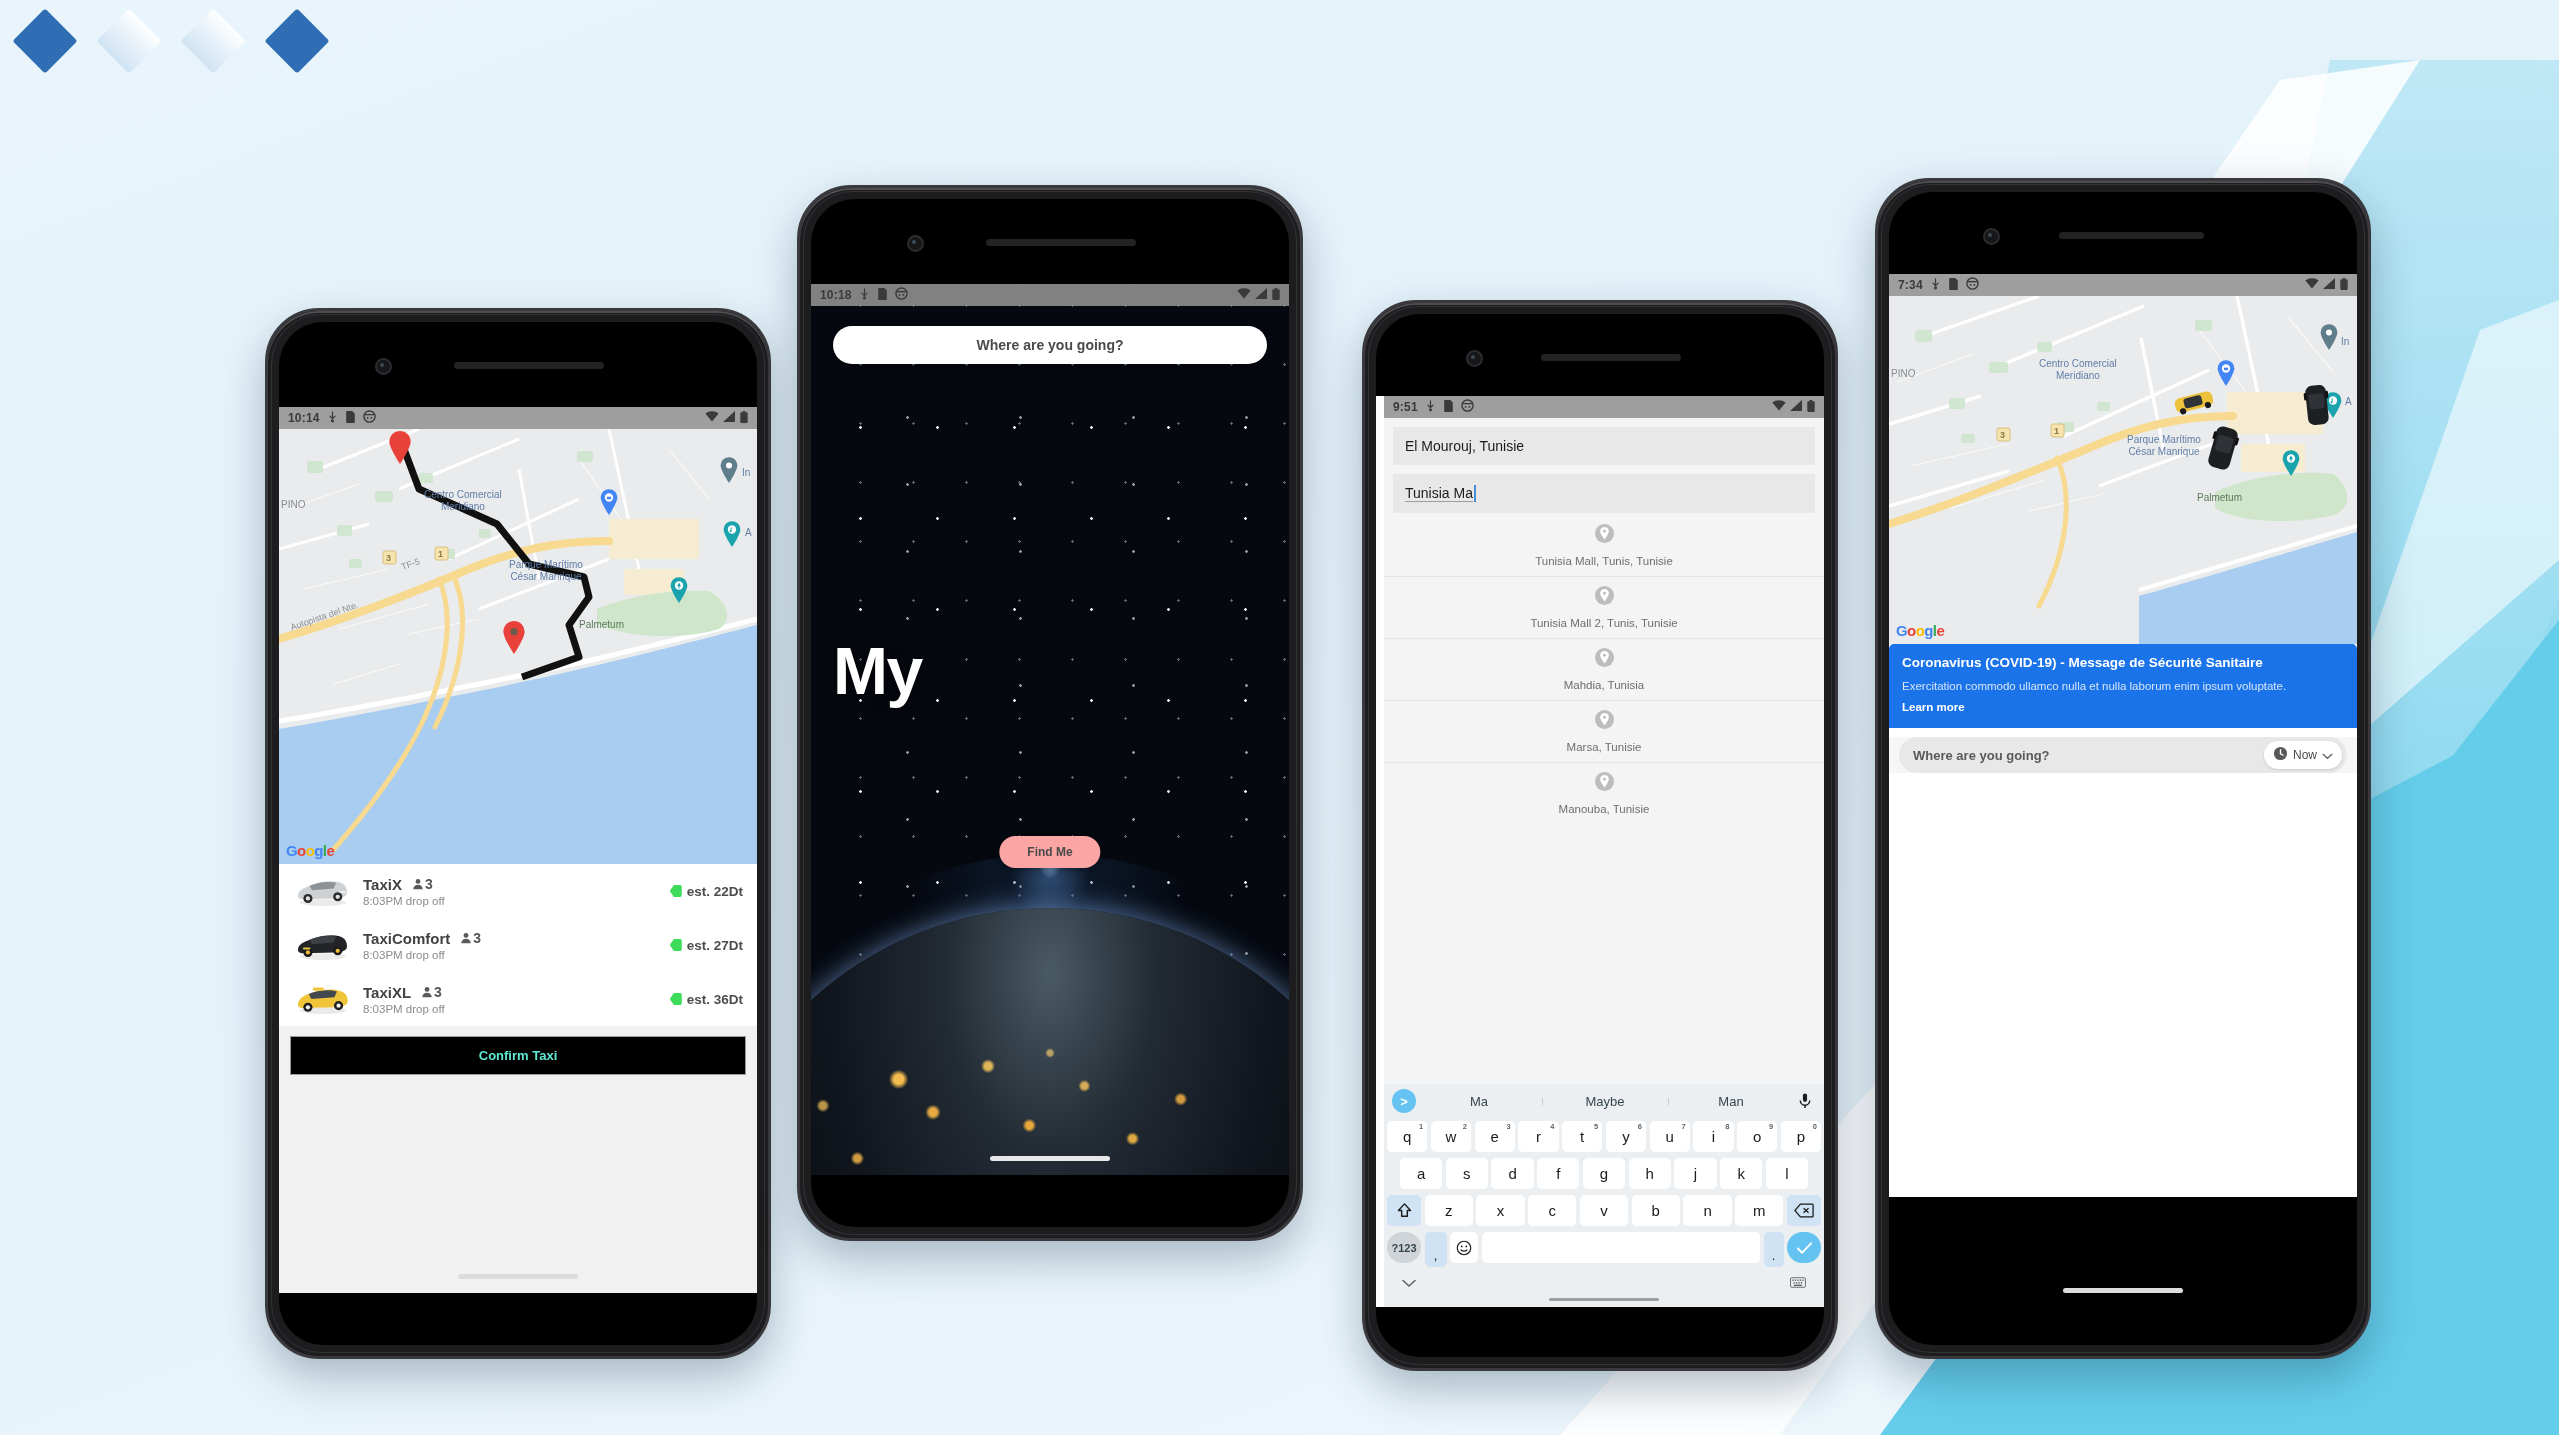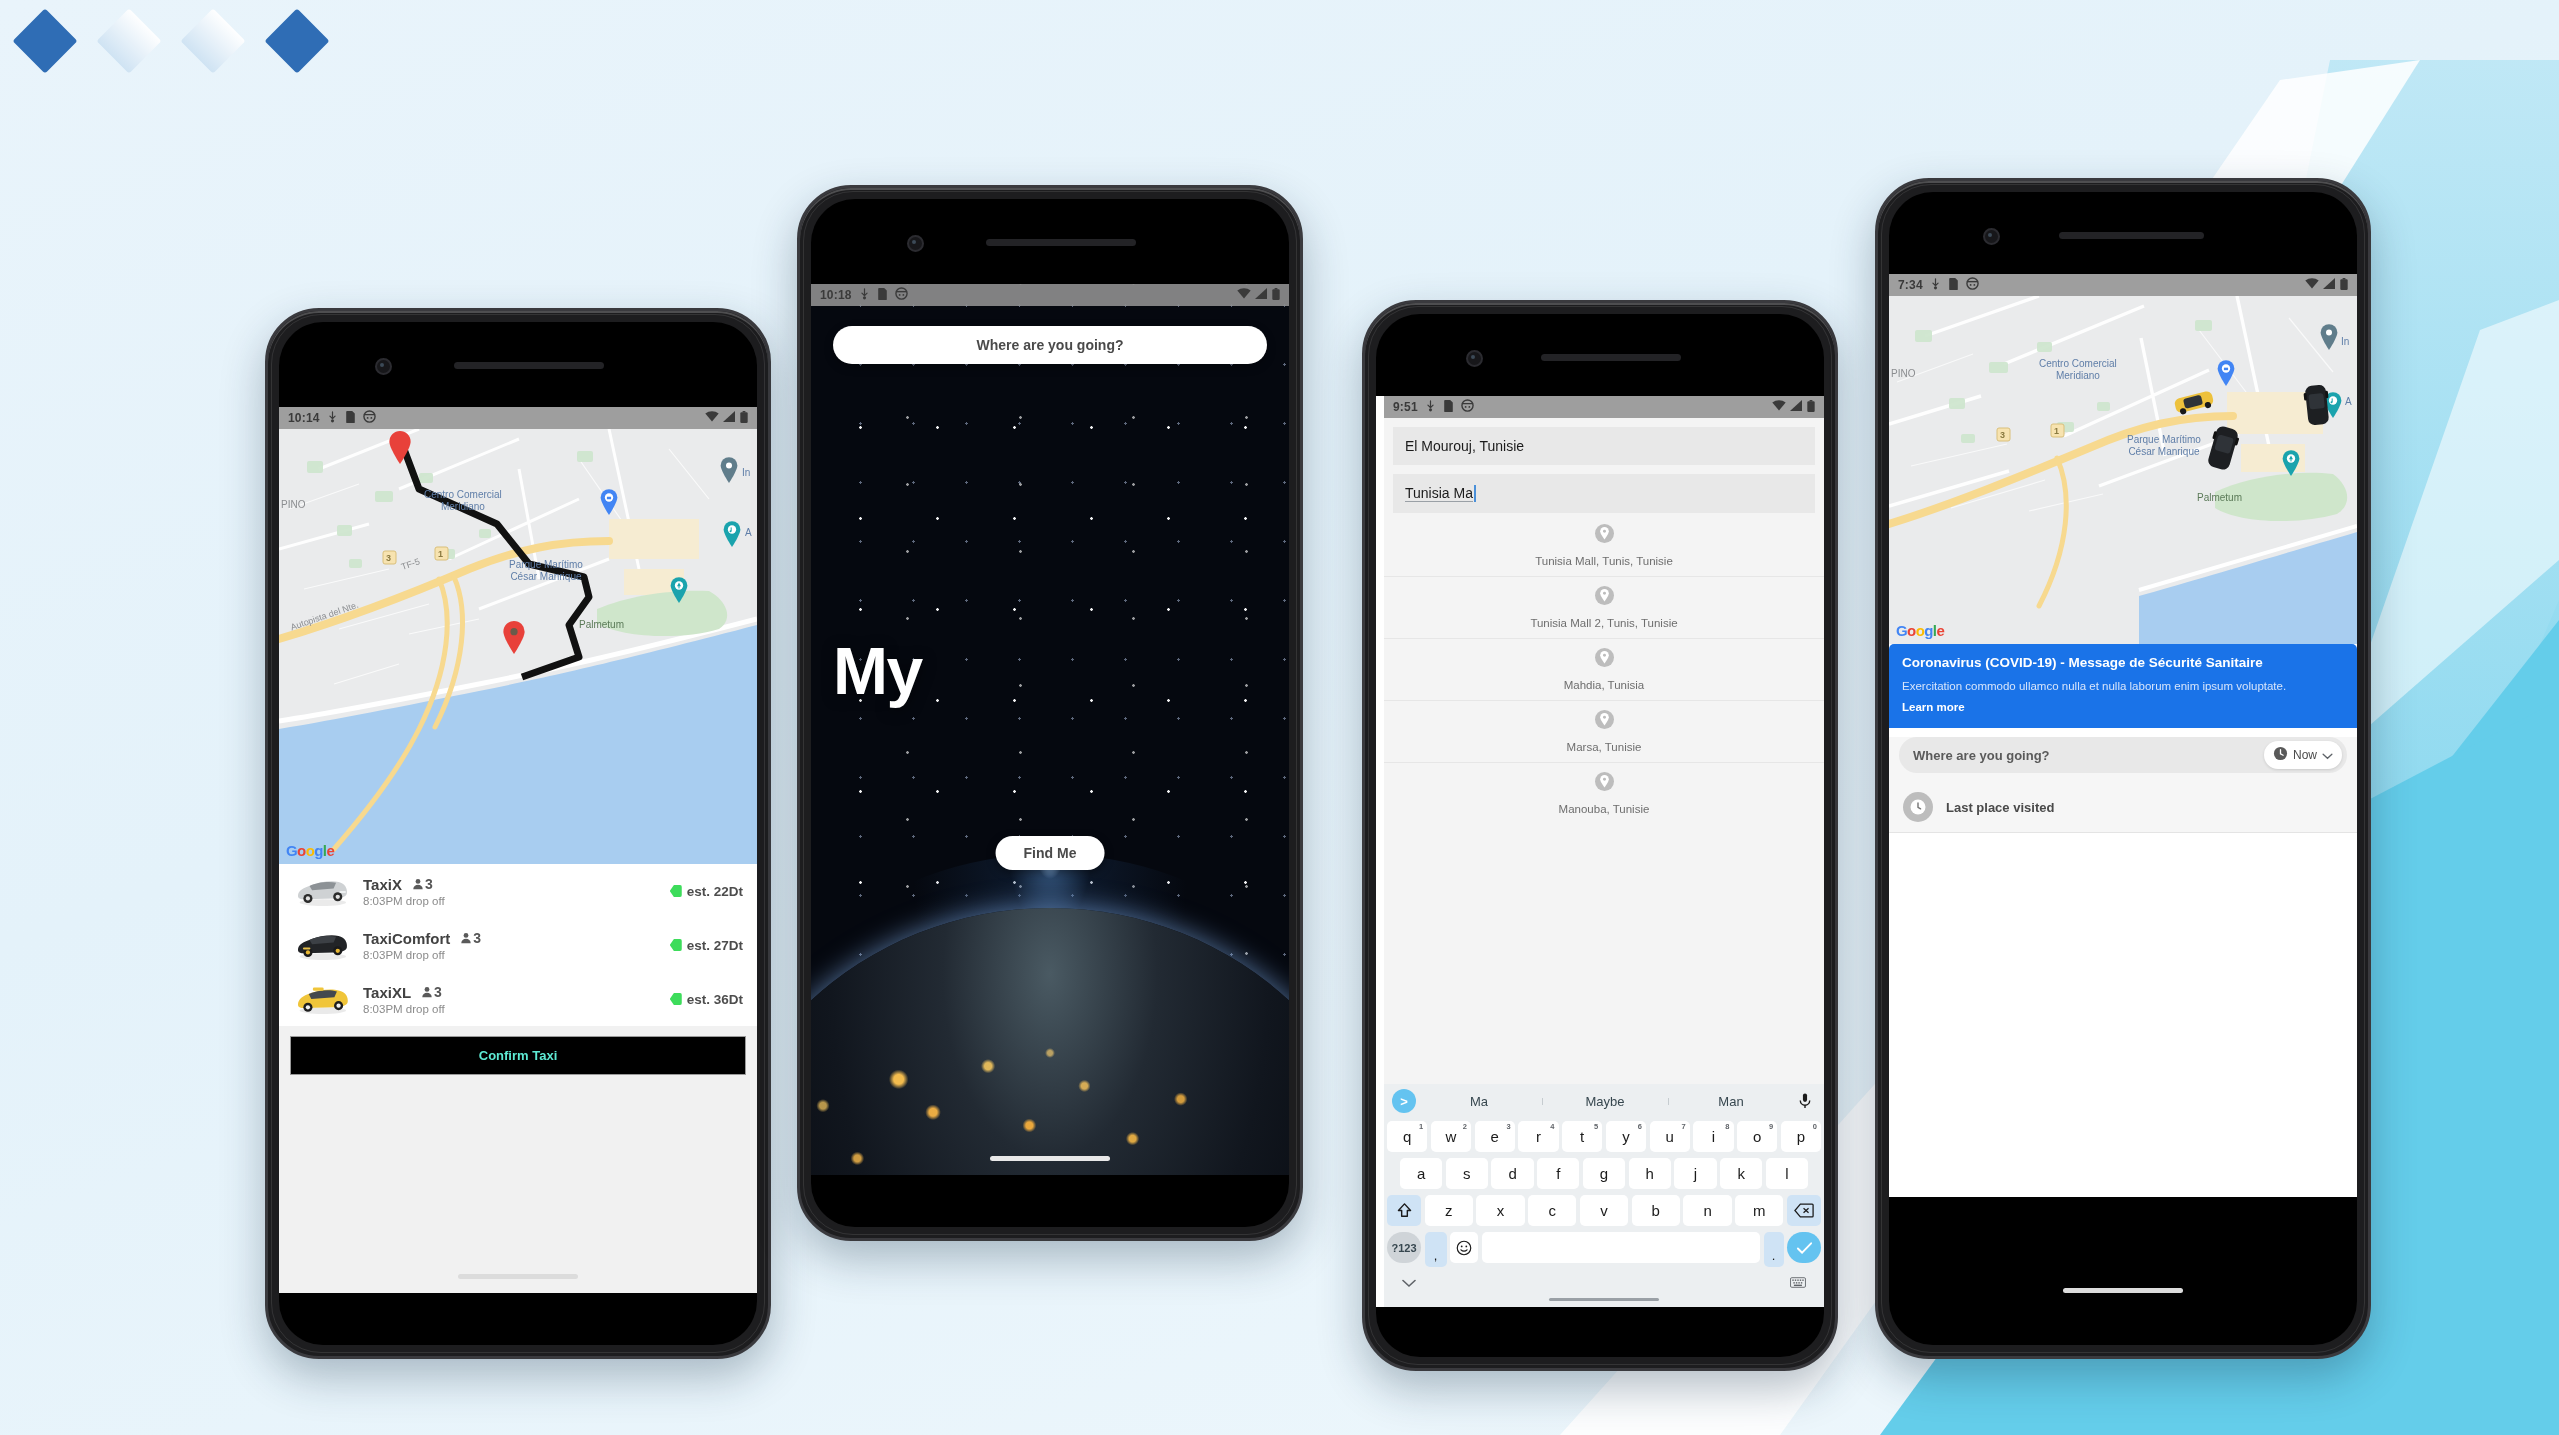--- a/index.html
+++ b/index.html
@@ -87,21 +87,21 @@
       radial-gradient(circle, rgba(255,255,255,.60) 0 1px, transparent 1.6px),
       radial-gradient(circle, rgba(200,220,255,.45) 0 1px, transparent 1.4px);
     background-size:77px 91px, 113px 67px, 53px 59px;
     background-position:11px 7px, 40px 33px, 23px 51px;}
   .searchpill{position:absolute;left:22px;right:22px;top:42px;background:#fff;border-radius:26px;
     height:38px;display:flex;align-items:center;justify-content:center;
     font-size:14px;font-weight:700;color:#4a4a4a;box-shadow:0 3px 9px rgba(0,0,0,.35);cursor:pointer;}
   .bigtitle{position:absolute;left:22px;right:12px;top:40%;color:#fff;font-weight:700;
     font-size:66px;line-height:.96;letter-spacing:-1.5px;text-shadow:0 2px 14px rgba(0,0,0,.55);}
   .findme{position:absolute;left:50%;transform:translateX(-50%);top:62%;
-    background:#ffffff;border-radius:22px;padding:9px 28px;font-size:14px;font-weight:700;color:#4a4a4a;
+    background:#fca5a5;border-radius:22px;padding:9px 28px;font-size:12px;font-weight:700;color:#4a4a4a;
     box-shadow:0 3px 10px rgba(0,0,0,.45);cursor:pointer;}
   
   .ac-screen{background:#f4f4f4;height:100%;display:flex;flex-direction:column;}
   .ac-field{background:#e8e8e8;margin:9px 9px 0;padding:11px 12px;font-size:14px;color:#1b1b1b;}
   .ac-field.typing{display:flex;align-items:center;}
   .ac-field .typed{border-bottom:1px solid #9aa0a6;}
   .caret{display:inline-block;width:2px;height:17px;background:#4a90d9;margin-left:1px;}
   .ac-list{margin-top:2px;}
   .ac-item{display:flex;align-items:center;gap:12px;padding:9px 14px;border-bottom:1px solid #e6e6e6;cursor:pointer;flex-direction:column;}
   .ac-item:last-child{border-bottom:none;}
@@ -850,28 +850,19 @@
                   <path d="M8 4v4.3l2.8 1.6" stroke="#fff" stroke-width="1.4" fill="none" stroke-linecap="round"></path>
                 </svg></span>
             <span class="lbl">Now</span>
             <span>
               <svg width="11" height="7" viewBox="0 0 12 8">
                   <path d="M1 1.5 6 6l5-4.5" stroke="#5f6368" stroke-width="1.5" fill="none" stroke-linecap="round"></path>
                 </svg></span>
           </span>
         </div>
 
-        <div class="srow">
-          <span class="circ" style="background:#bdbdbd;">
-            <svg width="18" height="18" viewBox="0 0 18 18">
-                <circle cx="9" cy="9" r="7.5" fill="#fff"></circle>
-                <path d="M9 5v4.3l2.6 1.5" stroke="#757575" stroke-width="1.4" fill="none" stroke-linecap="round"></path>
-              </svg>
-            </span>
-          <span class="lbl">Last place visited</span>
-        </div>
 
       </div>
     </div>
 
     <div class="homebar" style="bottom:52px;"></div>
   </div>
 </div>
 
 </body></html>

